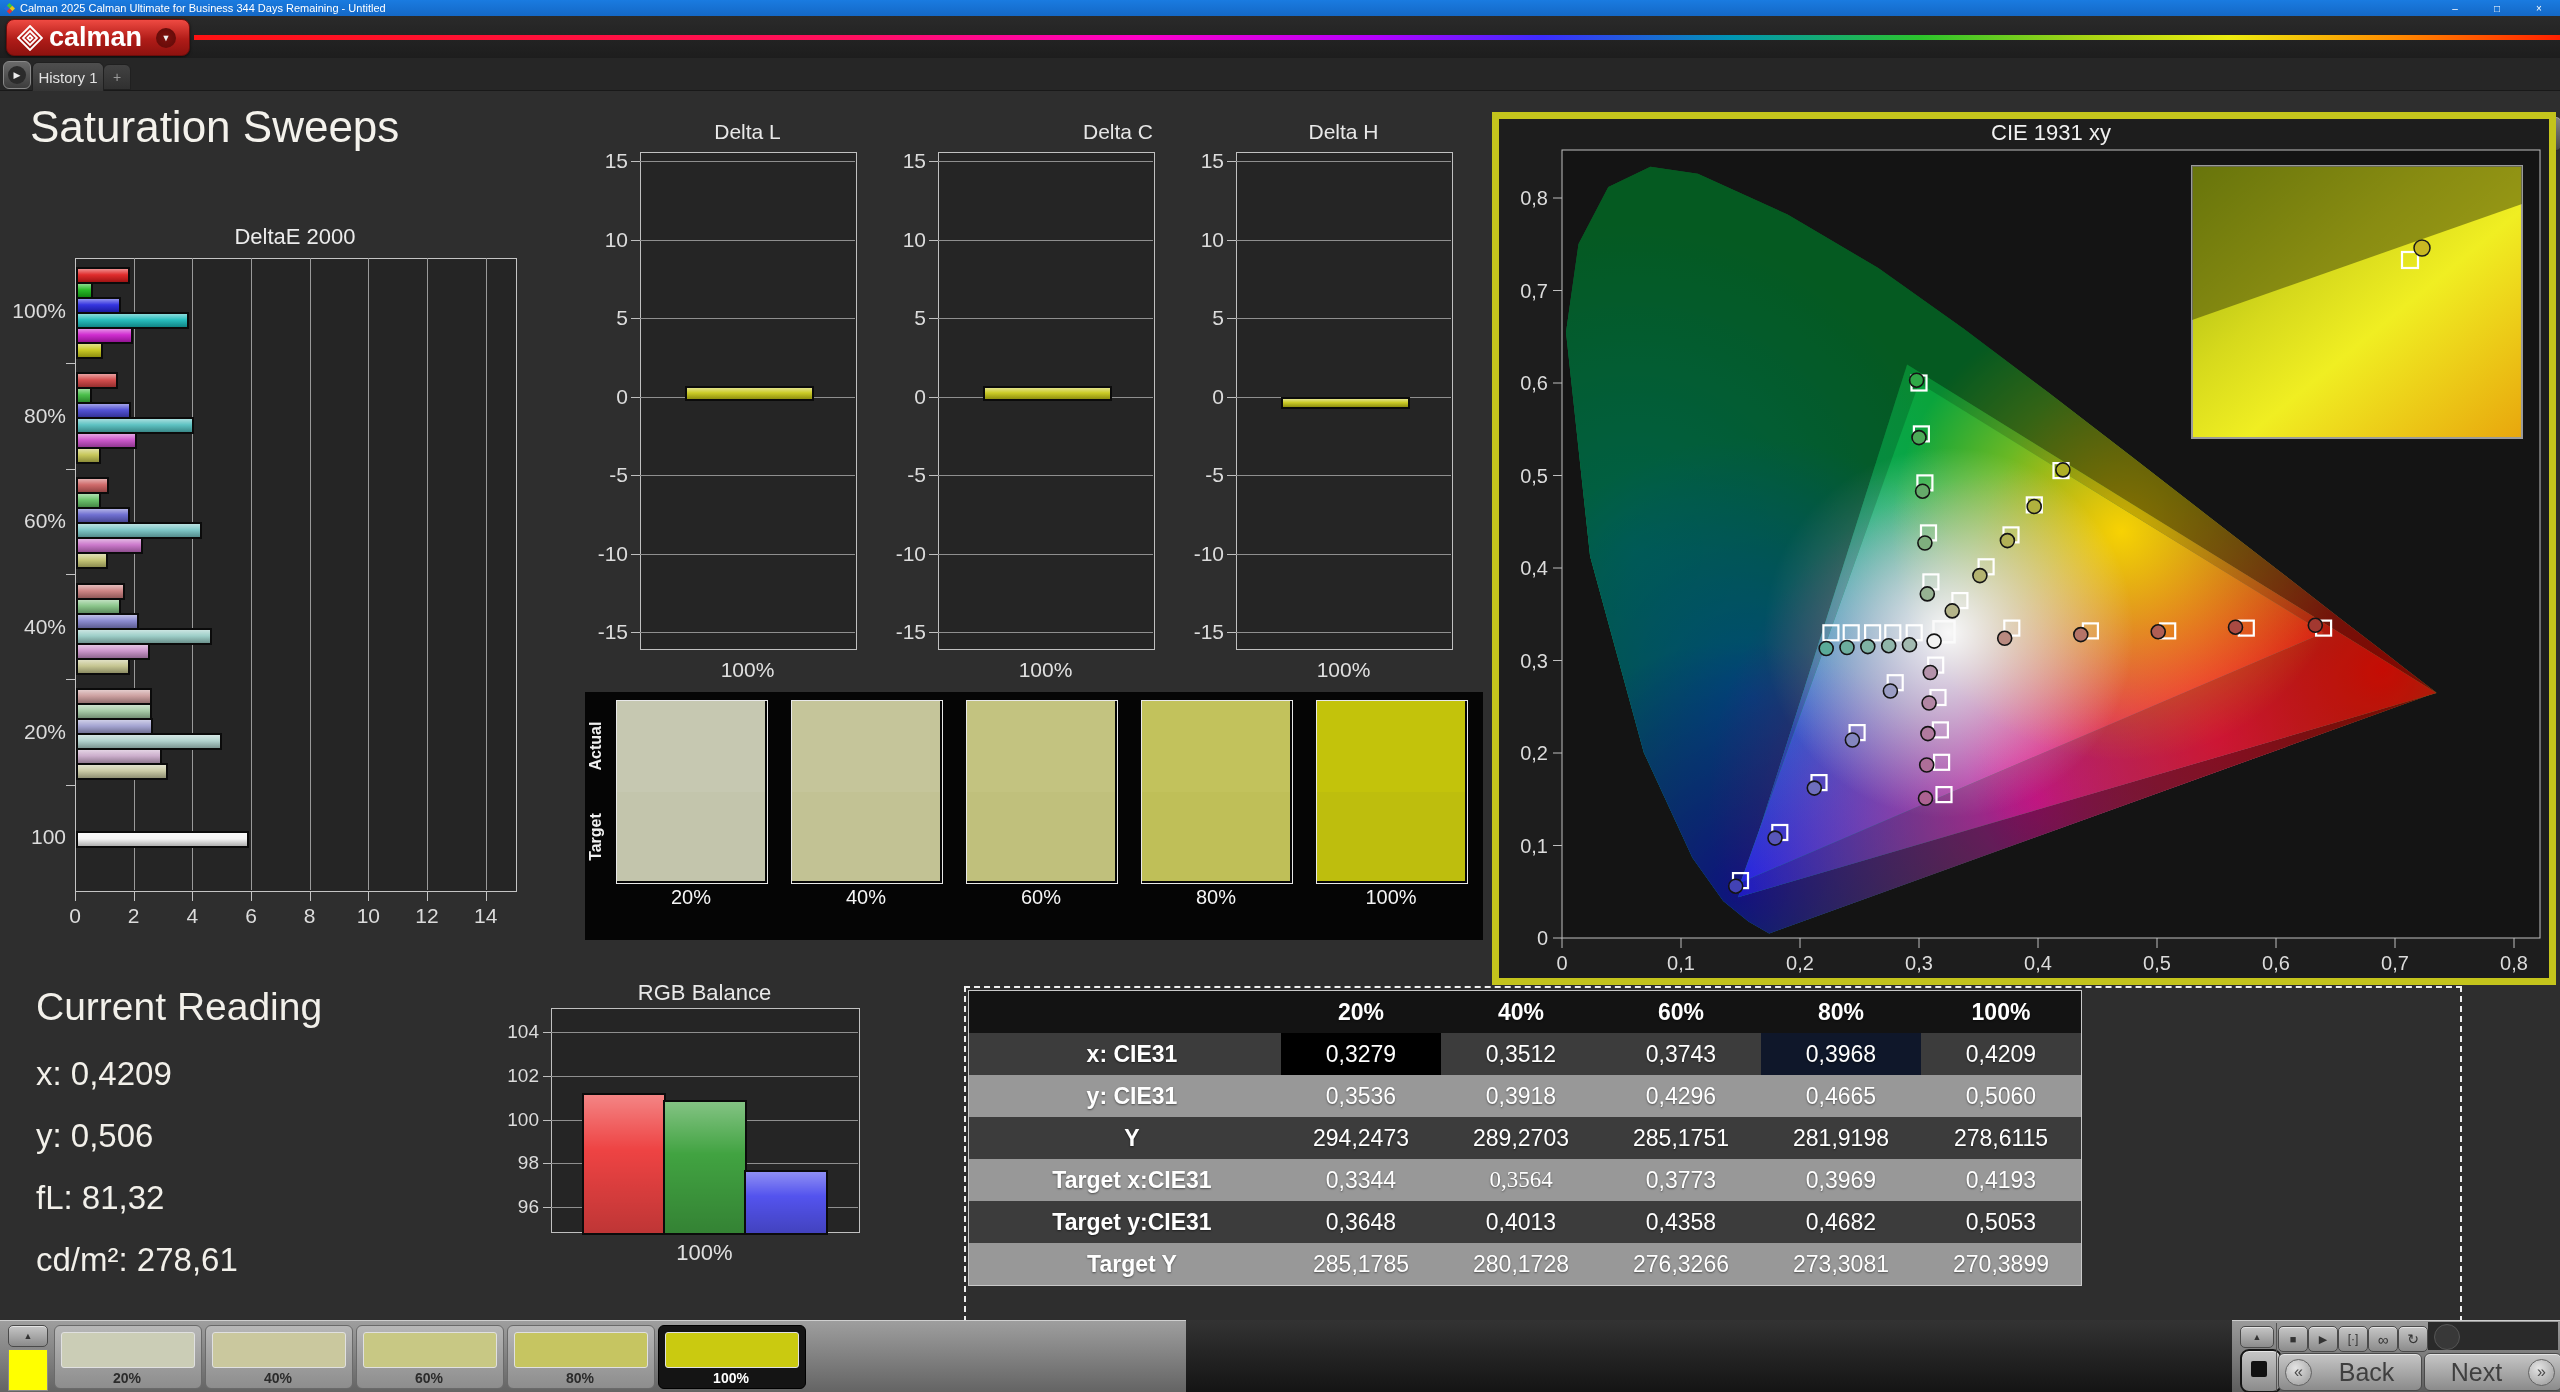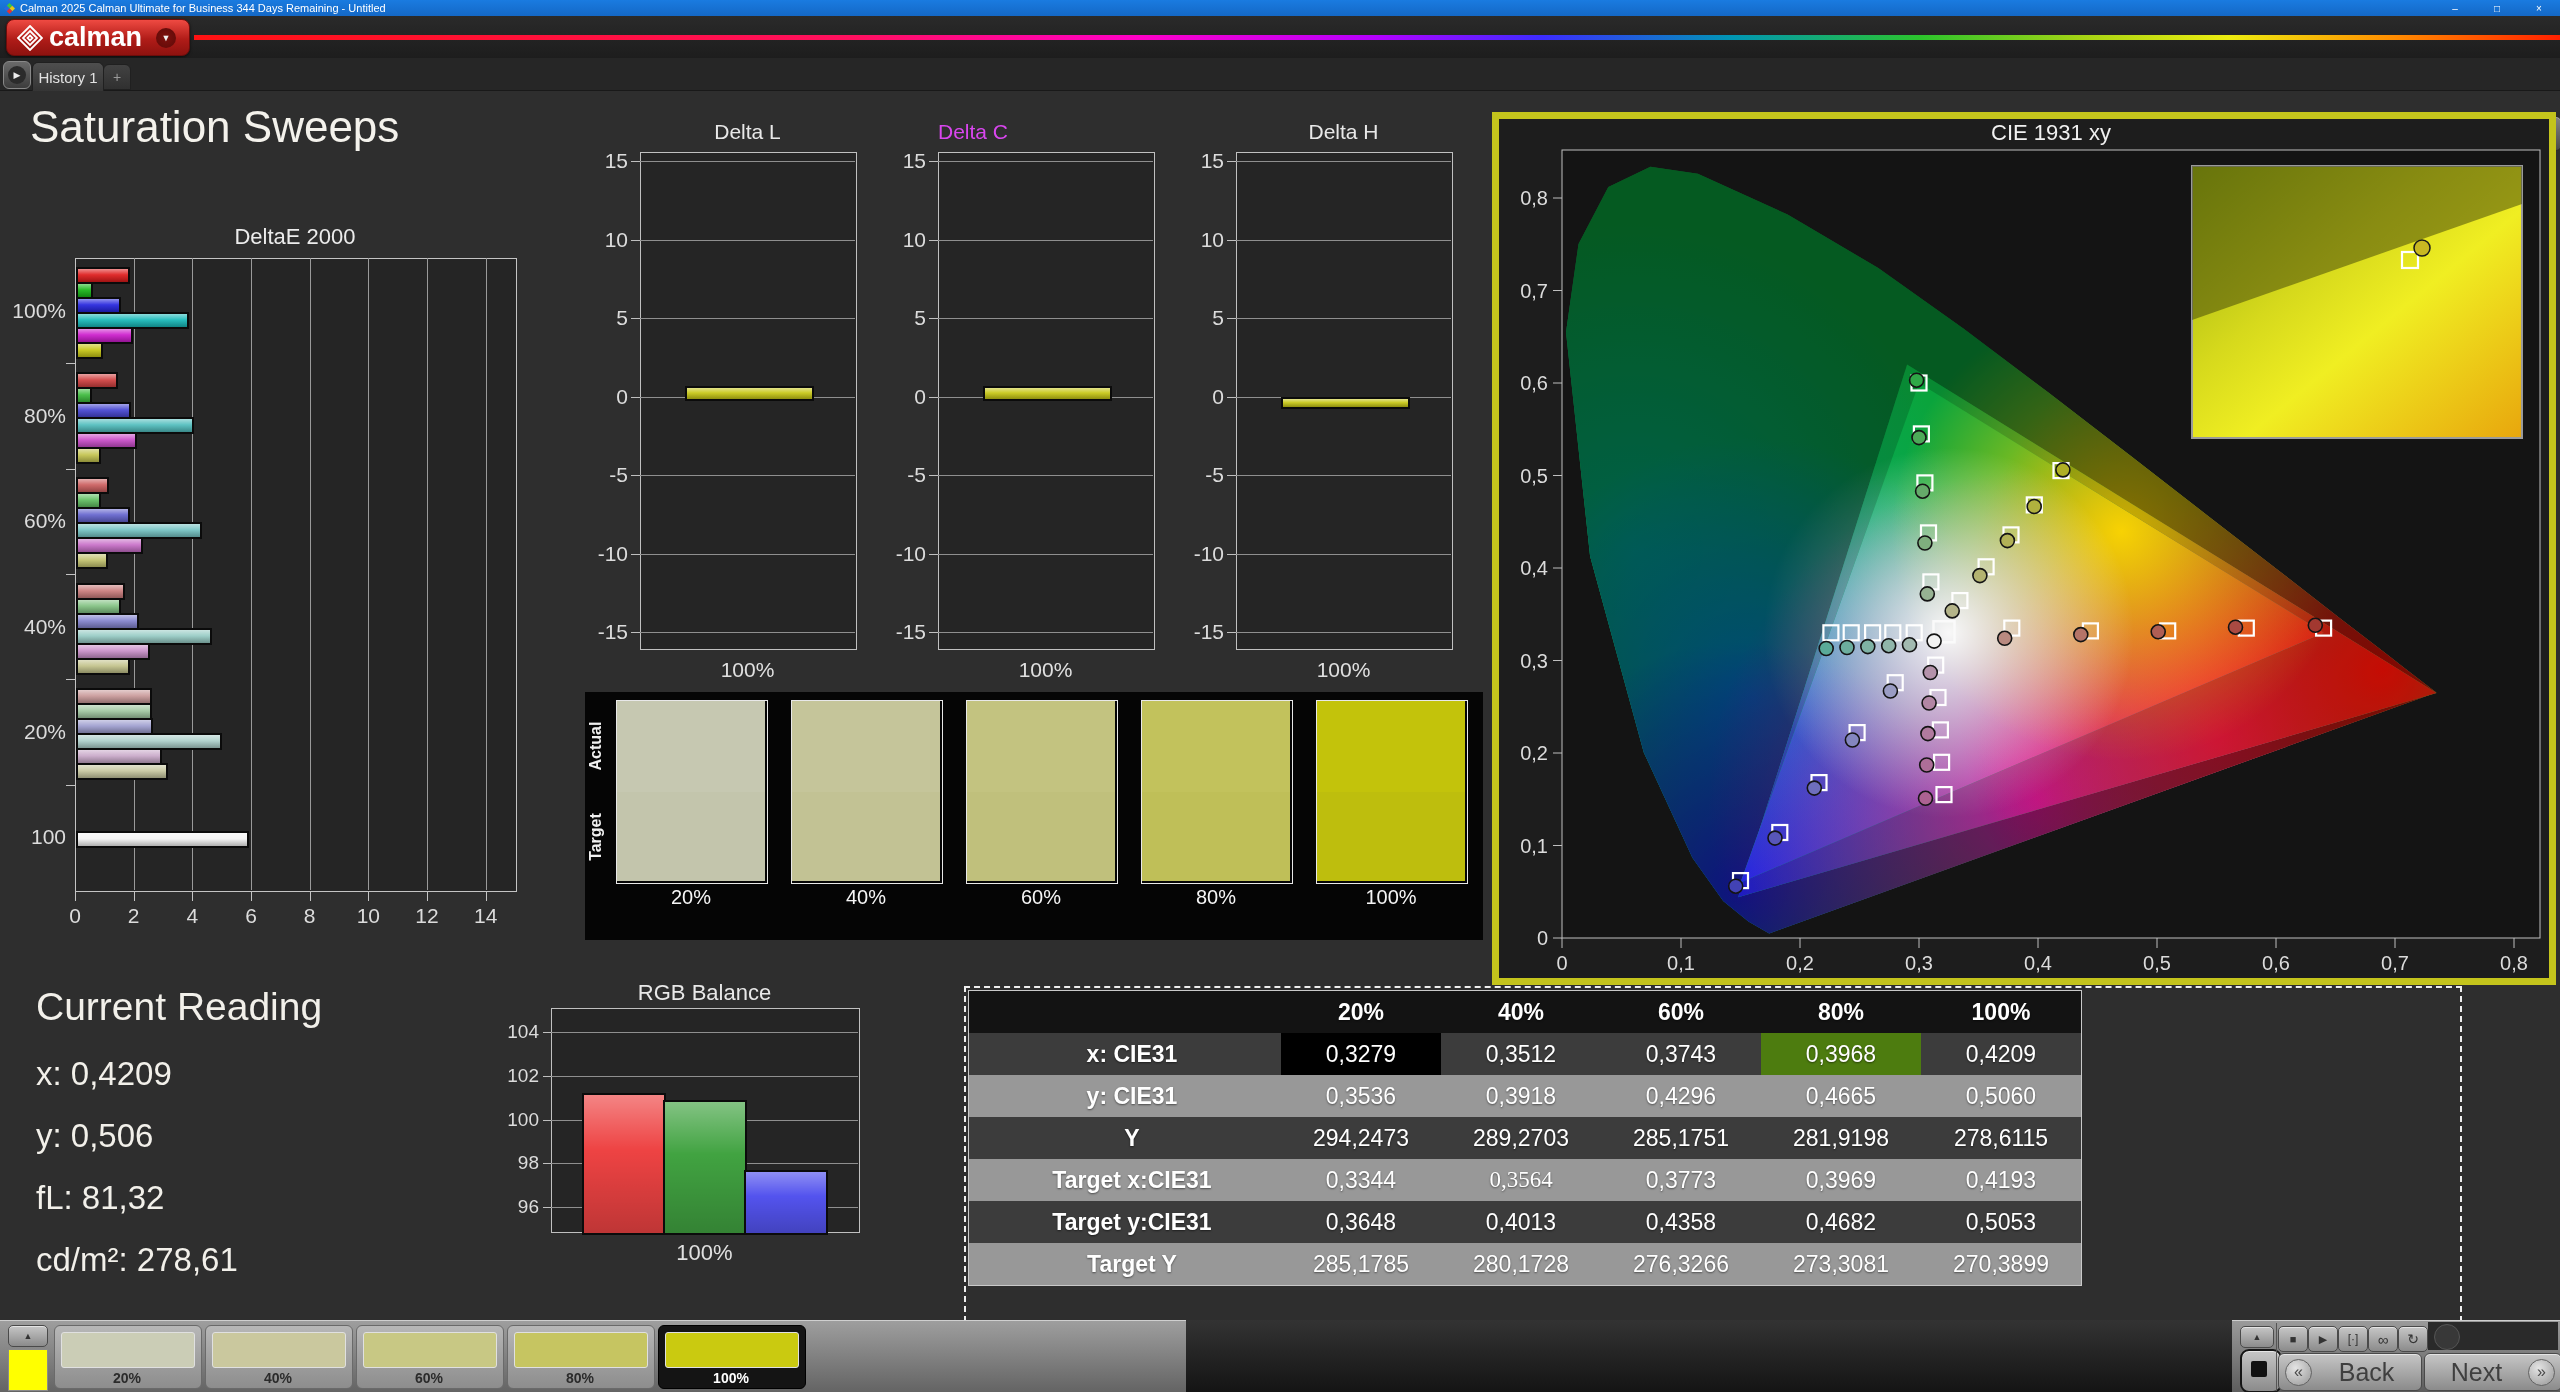--- a/index.html
+++ b/index.html
@@ -155,21 +155,21 @@
       <div class="hc c"></div>
       <div class="hc c">20%</div>
       <div class="hc c">40%</div>
       <div class="hc c">60%</div>
       <div class="hc c">80%</div>
       <div class="hc c">100%</div>
       <div class="c lc" style="background: rgb(60, 60, 60);">x: CIE31</div>
       <div class="c" style="background: #000000;">0,3279</div>
       <div class="c" style="background: rgb(60, 60, 60);">0,3512</div>
       <div class="c" style="background: rgb(60, 60, 60);">0,3743</div>
-      <div class="c" style="background: #4d7c0f;">0,3968</div>
+      <div class="c" style="background: #0f172a;">0,3968</div>
       <div class="c" style="background: rgb(60, 60, 60);">0,4209</div>
       <div class="c lc" style="background: rgb(152, 152, 152);">y: CIE31</div>
       <div class="c" style="background: rgb(152, 152, 152);">0,3536</div>
       <div class="c" style="background: rgb(152, 152, 152);">0,3918</div>
       <div class="c" style="background: rgb(152, 152, 152);">0,4296</div>
       <div class="c" style="background: rgb(152, 152, 152);">0,4665</div>
       <div class="c" style="background: rgb(152, 152, 152);">0,5060</div>
       <div class="c lc" style="background: rgb(60, 60, 60);">Y</div>
       <div class="c" style="background: rgb(60, 60, 60);">294,2473</div>
       <div class="c" style="background: rgb(60, 60, 60);">289,2703</div>
@@ -330,21 +330,21 @@
     <div class="abs" style="left: 631px; top: 475.342px; width: 9px; height: 1px; background: rgb(192, 192, 192);"></div>
     <div class="abs" style="left: 584px; top: 463.342px; width: 44px; text-align: right; font-size: 21px; color: rgb(220, 220, 220);">-5</div>
     <div class="abs" style="left: 640px; top: 553.823px; width: 215px; height: 1px; background: rgb(143, 143, 143);"></div>
     <div class="abs" style="left: 631px; top: 553.823px; width: 9px; height: 1px; background: rgb(192, 192, 192);"></div>
     <div class="abs" style="left: 584px; top: 541.823px; width: 44px; text-align: right; font-size: 21px; color: rgb(220, 220, 220);">-10</div>
     <div class="abs" style="left: 640px; top: 632.304px; width: 215px; height: 1px; background: rgb(143, 143, 143);"></div>
     <div class="abs" style="left: 631px; top: 632.304px; width: 9px; height: 1px; background: rgb(192, 192, 192);"></div>
     <div class="abs" style="left: 584px; top: 620.304px; width: 44px; text-align: right; font-size: 21px; color: rgb(220, 220, 220);">-15</div>
     <div class="abs" style="left: 685px; top: 385.873px; width: 125px; height: 10.9873px; background-color: rgb(198, 198, 20); background-image: linear-gradient(rgba(255, 255, 255, 0.5), rgba(255, 255, 255, 0.08) 45%, rgba(0, 0, 0, 0.28)); border: 2px solid rgb(11, 11, 11);"></div>
     <div class="abs" style="left: 640px; top: 658px; width: 215px; text-align: center; font-size: 21px; color: rgb(224, 224, 224);">100%</div>
-    <div class="abs" style="left: 938px; top: 120px; width: 215px; text-align: left; font-size: 21px; color: #d946ef;">Delta C</div>
+    <div class="abs" style="left: 938px; top: 120px; width: 215px; text-align: right; font-size: 21px; color: #e5e5e5;">Delta C</div>
     <div class="abs" style="left: 938px; top: 152px; width: 215px; height: 496px; background: rgb(37, 37, 37); border: 1px solid rgb(192, 192, 192);"></div>
     <div class="abs" style="left: 938px; top: 161.418px; width: 215px; height: 1px; background: rgb(143, 143, 143);"></div>
     <div class="abs" style="left: 929px; top: 161.418px; width: 9px; height: 1px; background: rgb(192, 192, 192);"></div>
     <div class="abs" style="left: 882px; top: 149.418px; width: 44px; text-align: right; font-size: 21px; color: rgb(220, 220, 220);">15</div>
     <div class="abs" style="left: 938px; top: 239.899px; width: 215px; height: 1px; background: rgb(143, 143, 143);"></div>
     <div class="abs" style="left: 929px; top: 239.899px; width: 9px; height: 1px; background: rgb(192, 192, 192);"></div>
     <div class="abs" style="left: 882px; top: 227.899px; width: 44px; text-align: right; font-size: 21px; color: rgb(220, 220, 220);">10</div>
     <div class="abs" style="left: 938px; top: 318.38px; width: 215px; height: 1px; background: rgb(143, 143, 143);"></div>
     <div class="abs" style="left: 929px; top: 318.38px; width: 9px; height: 1px; background: rgb(192, 192, 192);"></div>
     <div class="abs" style="left: 882px; top: 306.38px; width: 44px; text-align: right; font-size: 21px; color: rgb(220, 220, 220);">5</div>

